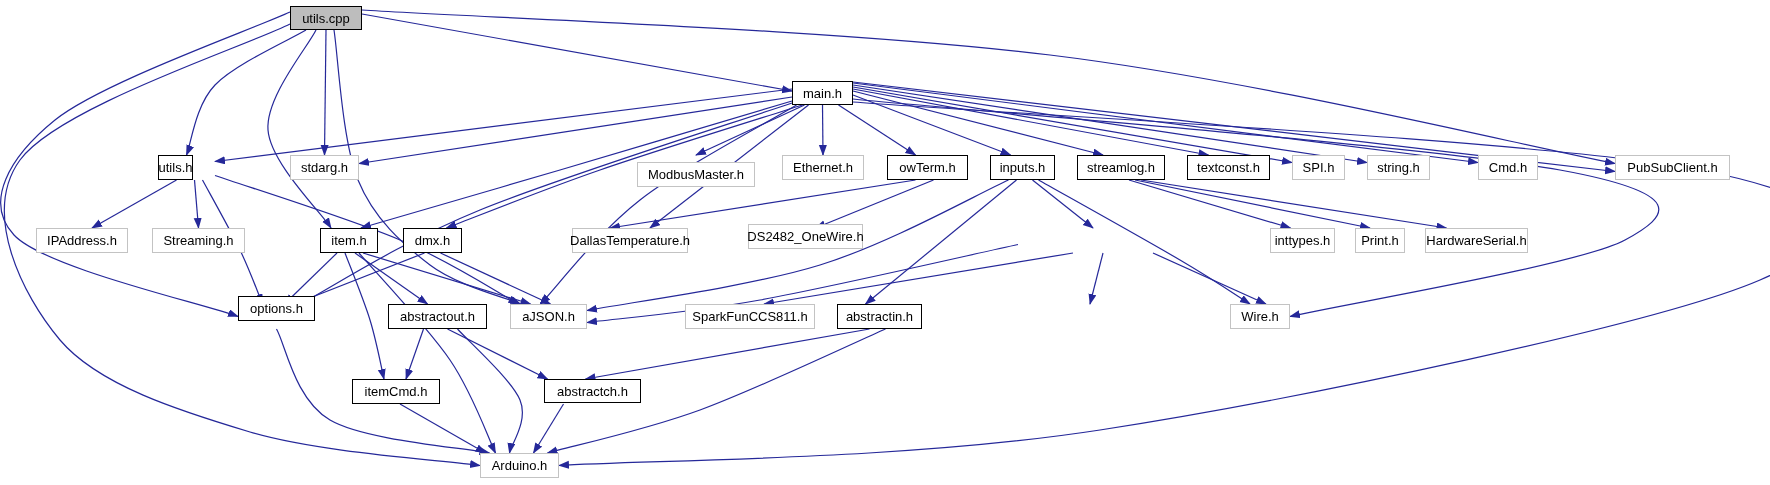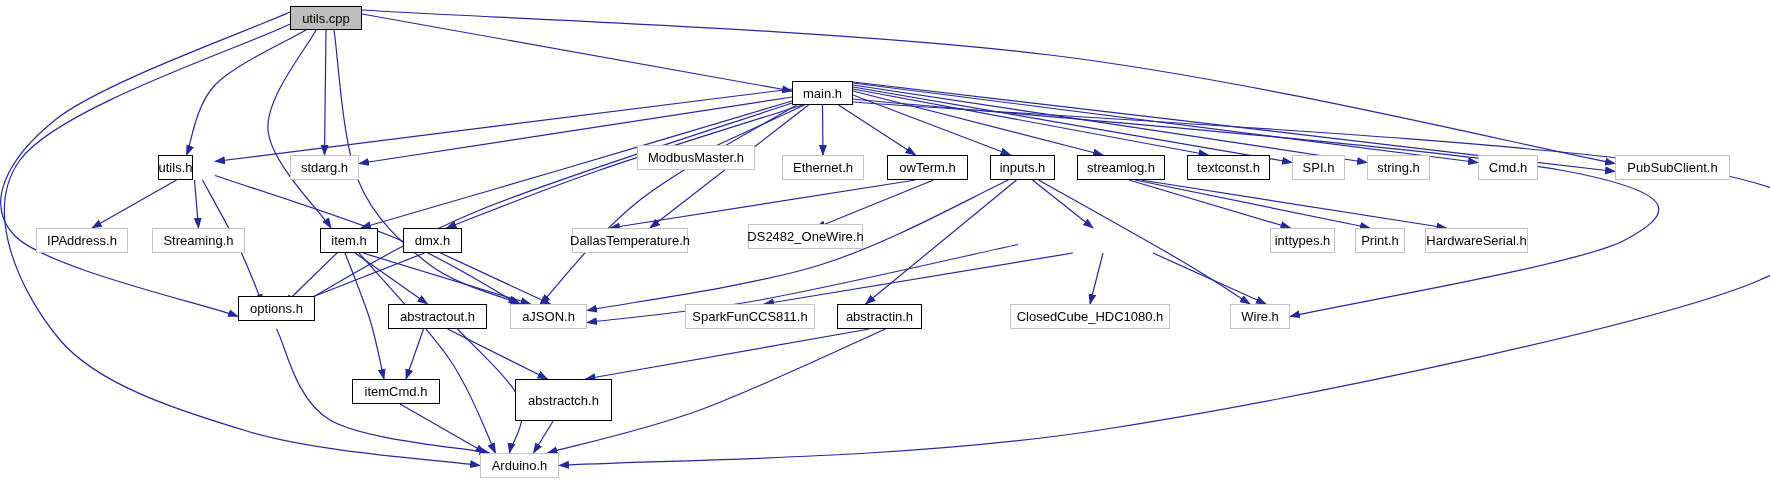--- a/index.html
+++ b/index.html
@@ -94,21 +94,21 @@
     </div>
     <div class="node internal" style="left: 792px; top: 81px; width: 61px; height: 24px;">
       <span class="lbl">main.h</span>
     </div>
     <div class="node internal" style="left: 158px; top: 155px; width: 35px; height: 25px;">
       <span class="lbl">utils.h</span>
     </div>
     <div class="node external" style="left: 290px; top: 155px; width: 69px; height: 25px;">
       <span class="lbl">stdarg.h</span>
     </div>
-    <div class="node external" style="left: 637px; top: 145px; width: 118px; height: 25px;">
+    <div class="node external" style="left: 637px; top: 162px; width: 118px; height: 25px;">
       <span class="lbl">ModbusMaster.h</span>
     </div>
     <div class="node external" style="left: 782px; top: 155px; width: 82px; height: 25px;">
       <span class="lbl">Ethernet.h</span>
     </div>
     <div class="node internal" style="left: 887px; top: 155px; width: 81px; height: 25px;">
       <span class="lbl">owTerm.h</span>
     </div>
     <div class="node internal" style="left: 990px; top: 155px; width: 65px; height: 25px;">
       <span class="lbl">inputs.h</span>
@@ -166,28 +166,25 @@
     </div>
     <div class="node external" style="left: 510px; top: 304px; width: 77px; height: 25px;">
       <span class="lbl">aJSON.h</span>
     </div>
     <div class="node external" style="left: 685px; top: 304px; width: 130px; height: 25px;">
       <span class="lbl">SparkFunCCS811.h</span>
     </div>
     <div class="node internal" style="left: 837px; top: 304px; width: 85px; height: 25px;">
       <span class="lbl">abstractin.h</span>
     </div>
-    <div class="node external" style="left: 1010px; top: 304px; width: 160px; height: 25px;">
-      <span class="lbl">ClosedCube_HDC1080.h</span>
-    </div>
     <div class="node external" style="left: 1230px; top: 304px; width: 60px; height: 25px;">
       <span class="lbl">Wire.h</span>
     </div>
     <div class="node internal" style="left: 352px; top: 379px; width: 88px; height: 25px;">
       <span class="lbl">itemCmd.h</span>
     </div>
-    <div class="node internal" style="left: 515px; top: 379px; width: 97px; height: 42px;">
+    <div class="node internal" style="left: 544px; top: 379px; width: 97px; height: 24px;">
       <span class="lbl">abstractch.h</span>
     </div>
     <div class="node external" style="left: 480px; top: 453px; width: 79px; height: 25px;">
       <span class="lbl">Arduino.h</span>
     </div>
   </div>
 
 </body></html>

